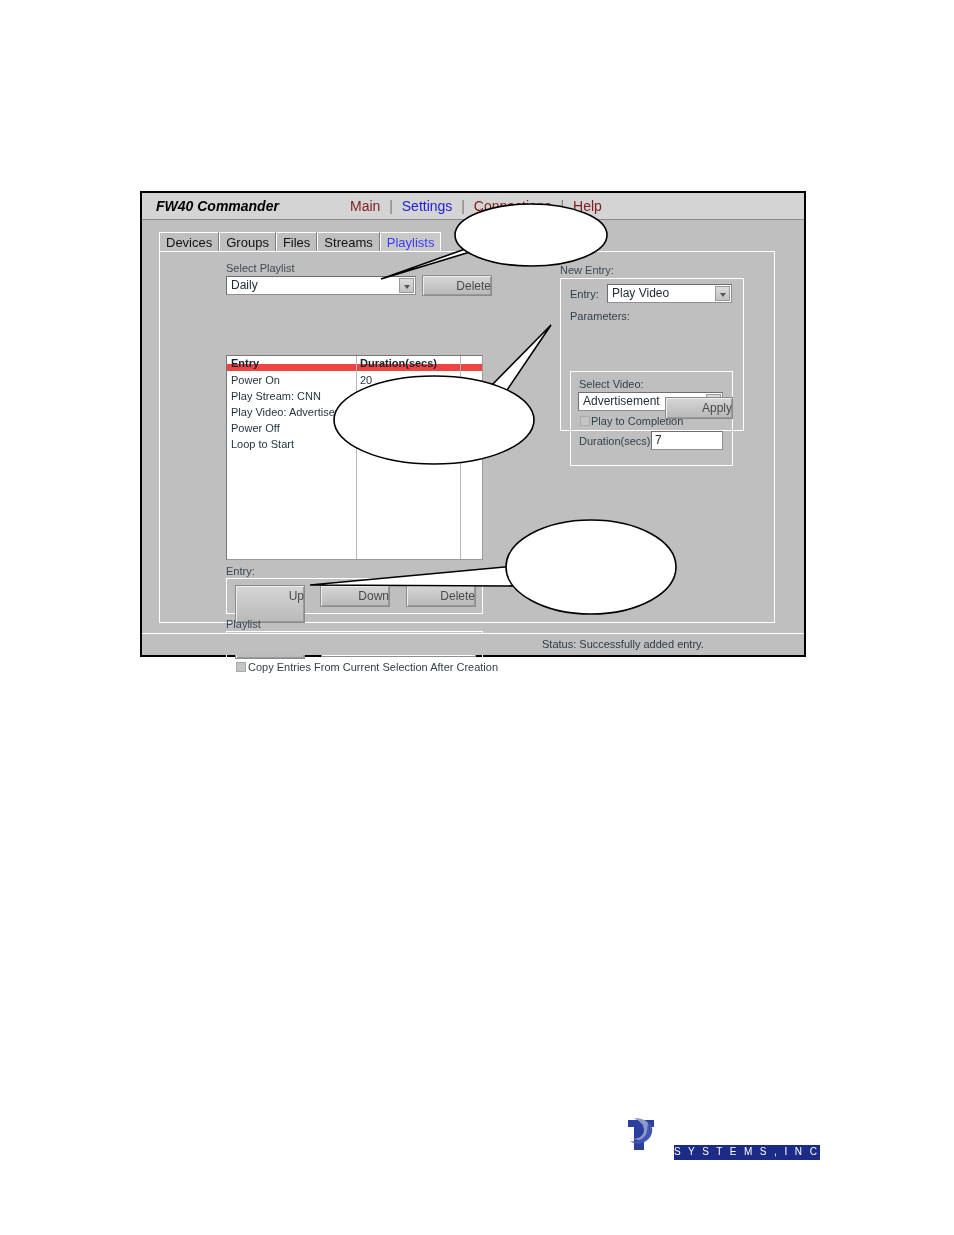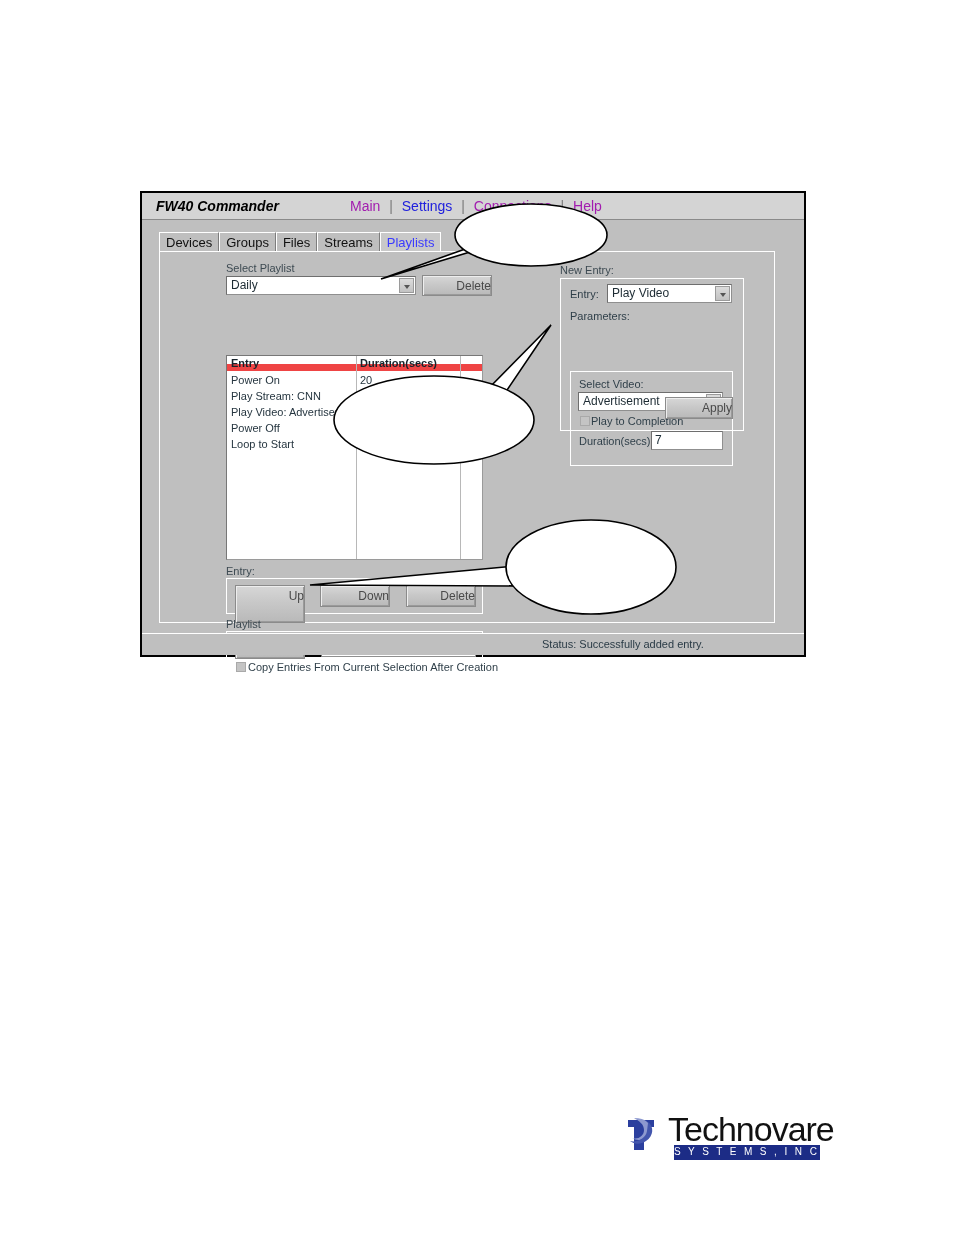--- a/index.html
+++ b/index.html
@@ -49,21 +49,21 @@
     white-space: nowrap;
   }
   #main-nav {
     position: absolute;
     left: 208px;
     top: 5px;
     font-size: 14px;
     color: #1a1a1a;
     white-space: nowrap;
   }
-  #main-nav .nav-item { color: #a21caf; }
+  #main-nav .nav-item { color: #7f1d1d; }
   #main-nav .nav-item.active { color: #2020dd; }
   #main-nav .nav-sep {
     color: #7b7b7b;
     padding: 0 5px;
   }
 
   
   #client {
     position: absolute;
     left: 0;
@@ -473,17 +473,16 @@
     <text x="591" y="571" text-anchor="middle" font-family="'Liberation Sans',sans-serif" font-size="11" fill="#000000"></text>
   </g>
 </svg>
 
 <div id="logo">
   <svg id="logo-mark" viewBox="0 0 44 40">
     <path d="M4,6 L30,6 L30,13 L20,13 L20,36 L10,36 L10,13 L4,13 Z" fill="#2b3f9e"></path>
     <path d="M10,4 C22,4 28,10 26,18 C24,26 14,28 8,24 C14,26 20,22 20,16 C20,10 15,7 10,4 Z" fill="#8d99cf"></path>
     <path d="M24,8 C30,12 30,22 22,27 C16,31 10,30 6,27 C13,29 22,24 23,17 C23.5,13 24,10 24,8 Z" fill="#4356ad"></path>
   </svg>
-  <div id="logo-word">Technovare</div>
   <div id="logo-bar">
     <div id="logo-sub">S Y S T E M S ,   I N C .</div>
   </div>
 </div>
 
 </body></html>

